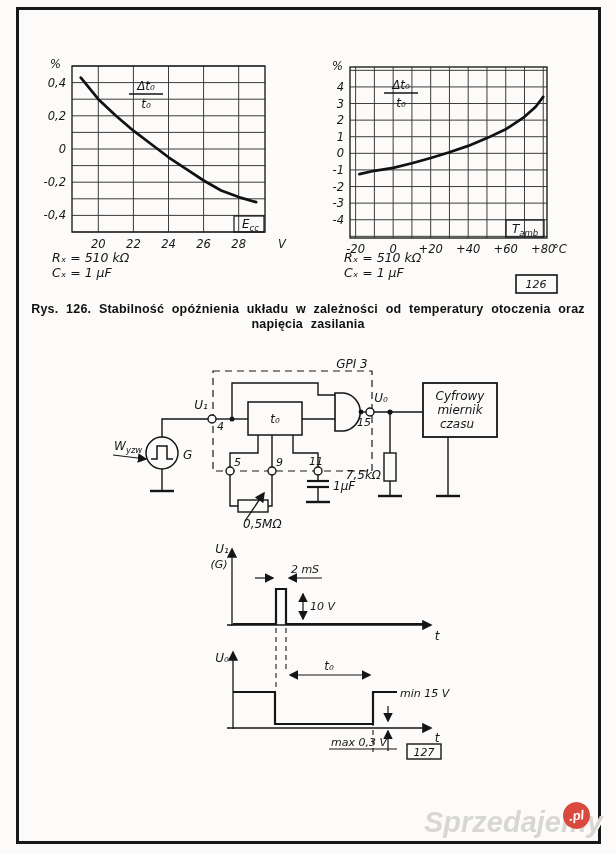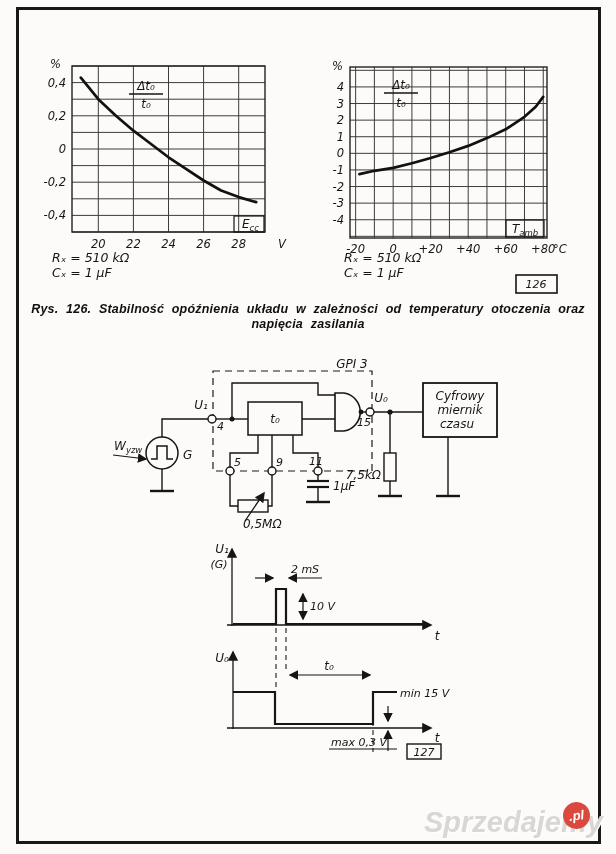--- a/index.html
+++ b/index.html
@@ -123,22 +123,22 @@
       <text x="344" y="107.5242718446602" text-anchor="end" class="tick">3</text>
       <text x="344" y="124.126213592233" text-anchor="end" class="tick">2</text>
       <text x="344" y="140.72815533980582" text-anchor="end" class="tick">1</text>
       <text x="344" y="157.33009708737865" text-anchor="end" class="tick">0</text>
       <text x="344" y="173.93203883495144" text-anchor="end" class="tick">-1</text>
       <text x="344" y="190.5339805825243" text-anchor="end" class="tick">-2</text>
       <text x="344" y="207.13592233009706" text-anchor="end" class="tick">-3</text>
       <text x="344" y="223.73786407766988" text-anchor="end" class="tick">-4</text>
     </svg>
 
-  <div class="caption" style="top:302px;font-style:italic;">Rys. 126. Stabilność opóźnienia układu w zależności od temperatury otoczenia oraz</div>
-  <div class="caption" style="top:317px;font-style:italic;">napięcia zasilania</div>
+  <div class="caption" style="top:302px;">Rys. 126. Stabilność opóźnienia układu w zależności od temperatury otoczenia oraz</div>
+  <div class="caption" style="top:317px;">napięcia zasilania</div>
 
   <svg class="layer" viewBox="0 0 616 854">
     <defs>
       <marker id="ahc" viewBox="0 0 10 10" refX="8.5" refY="5" markerWidth="8" markerHeight="8" orient="auto-start-reverse">
         <path d="M0,0 L10,5 L0,10 z" fill="#151515"></path>
       </marker>
     </defs>
 
     <rect class="dash" x="213" y="371" width="159" height="100"></rect>
 

